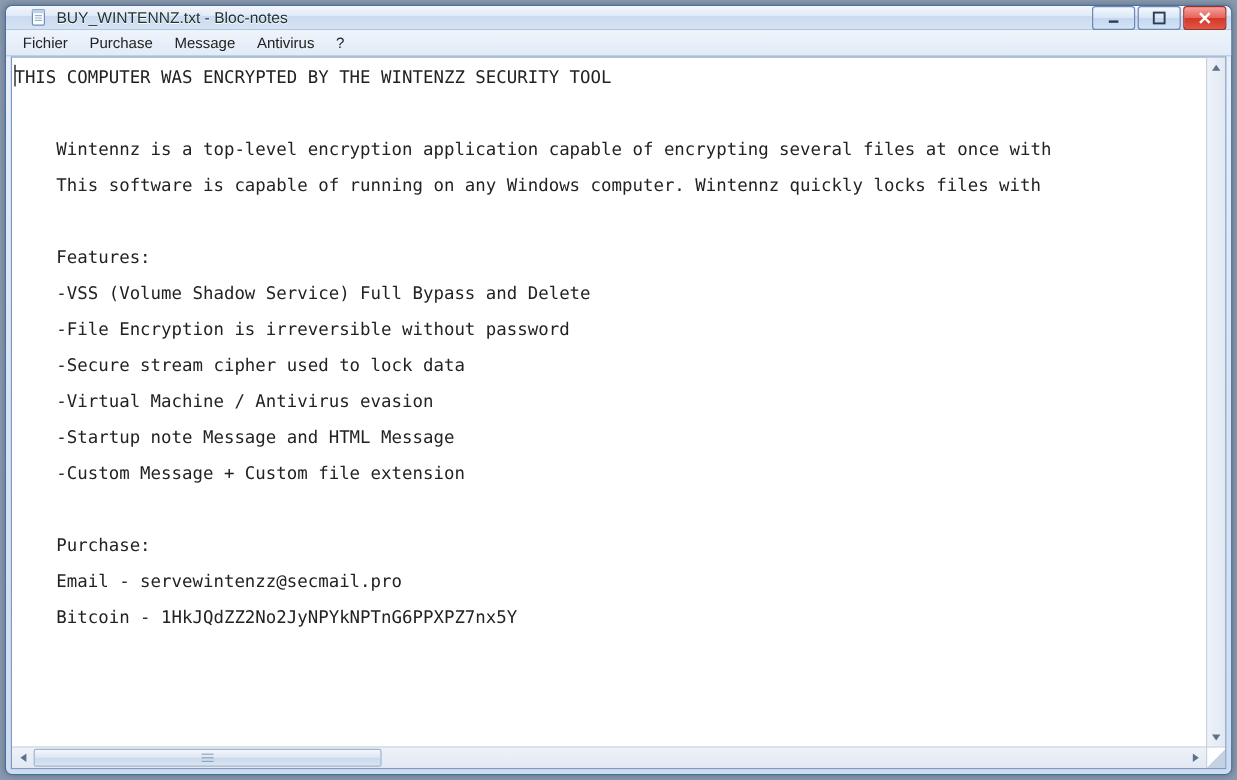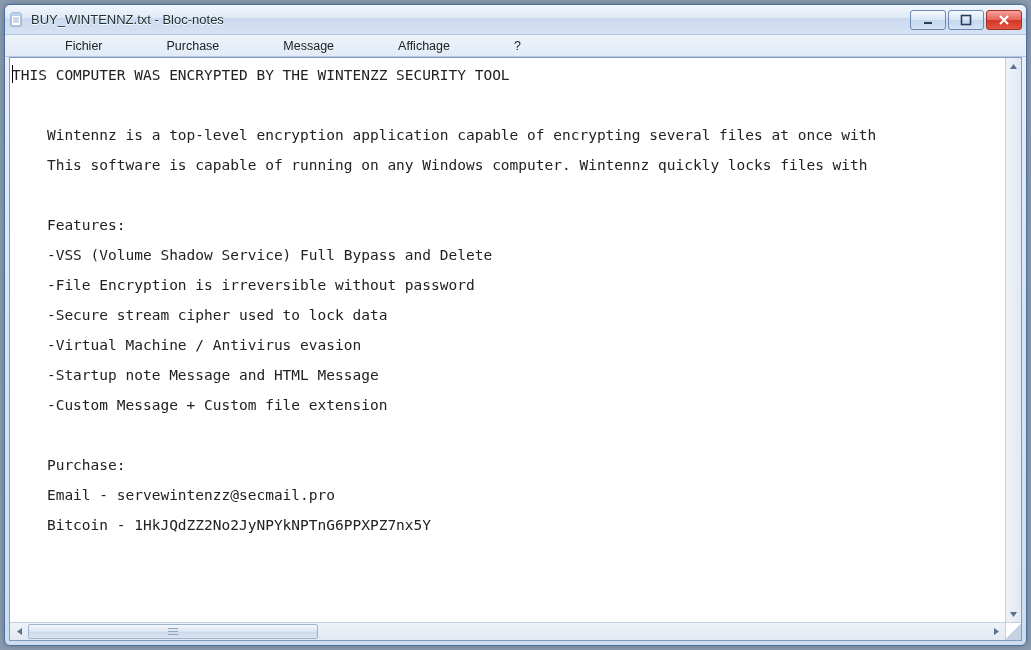--- a/index.html
+++ b/index.html
@@ -15,24 +15,24 @@
     left: 4px; top: 4px;
     width: 1023px; height: 642px;
     background: linear-gradient(180deg,#e9f1fb 0%,#d7e4f3 50%,#cdddf0 100%);
     border: 1px solid #4b6e9e;
     border-radius: 6px;
     box-shadow: 0 0 6px rgba(0,0,0,.25);
     display: flex;
     flex-direction: column;
   }
   .titlebar {
-    height: 30px;
+    height: 20px;
     display: flex;
     align-items: center;
-    padding: 0 4px 0 4px;
+    padding: 0 4px 0 20px;
     background: linear-gradient(180deg,#f3f7fd 0%,#dfe9f7 45%,#cbdaef 46%,#d6e3f4 100%);
     border-bottom: 1px solid #b0c4de;
     border-radius: 6px 6px 0 0;
   }
   .titlebar .app-icon {
     width: 16px; height: 16px;
     margin-right: 6px;
     display: flex; align-items: center; justify-content: center;
   }
   .titlebar .title-text {
@@ -62,21 +62,20 @@
     padding: 0 6px;
     gap: 2px;
     background: linear-gradient(180deg,#eef4fb,#e1ebf7);
     border-bottom: 1px solid #b9c9de;
     font-size: 12.5px;
     color: #222;
   }
   .menubar .menu-item {
     padding: 1px 8px;
     border-radius: 3px;
-    margin-left: 46px;
   }
   .client {
     flex: 1;
     background: #fff;
     border: 1px solid #7f9ac2;
     margin: 0 4px 4px 4px;
     position: relative;
     overflow: hidden;
   }
   .text-area {
@@ -191,21 +190,21 @@
             <path d="M2 2 L10 10 M10 2 L2 10" stroke="#fff" stroke-width="2"></path>
           </svg>
       </div>
     </div>
   </div>
 
   <div class="menubar">
     <span class="menu-item">Fichier</span>
     <span class="menu-item">Purchase</span>
     <span class="menu-item">Message</span>
-    <span class="menu-item">Affichage</span>
+    <span class="menu-item">Antivirus</span>
     <span class="menu-item">?</span>
   </div>
 
   <div class="client">
     <div class="text-area">
       <div class="text-content" id="text-content"><span class="caret"></span>THIS COMPUTER WAS ENCRYPTED BY THE WINTENZZ SECURITY TOOL
 
     Wintennz is a top-level encryption application capable of encrypting several files at once with
     This software is capable of running on any Windows computer. Wintennz quickly locks files with 
 

